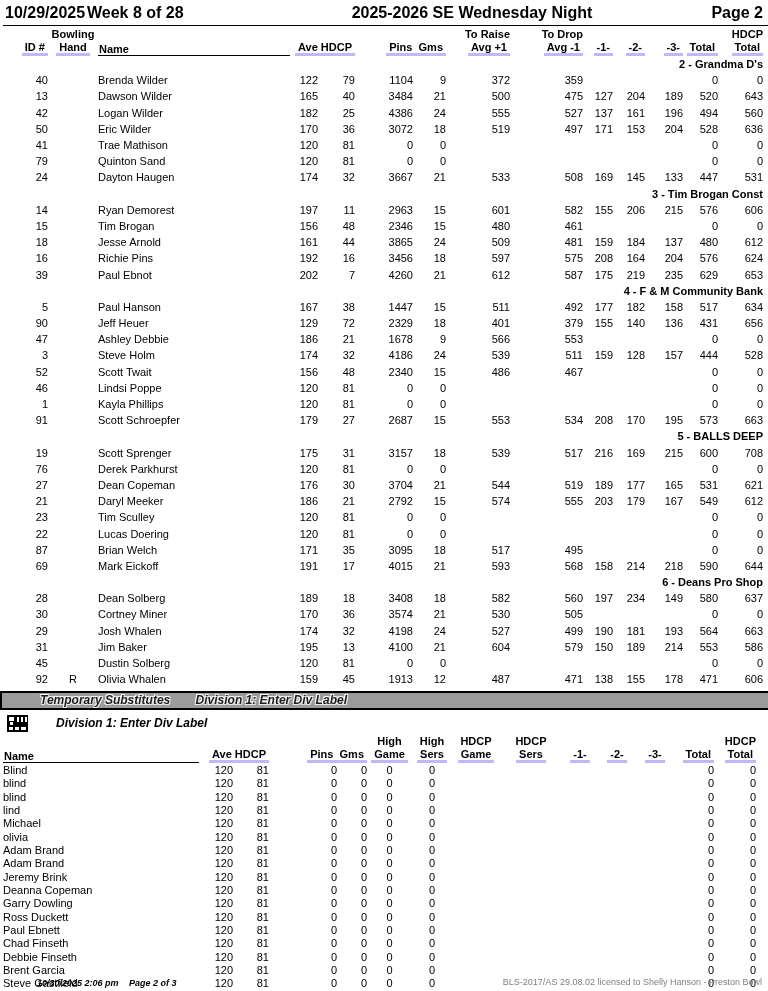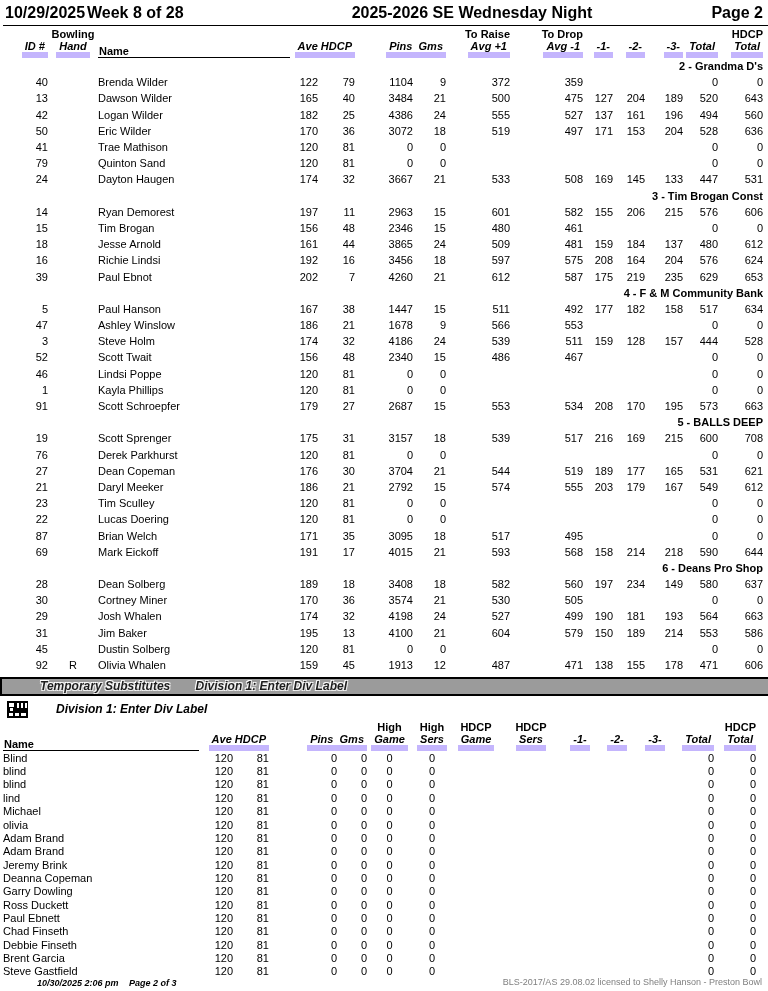--- a/index.html
+++ b/index.html
@@ -29,21 +29,21 @@
   table.subs{width:753px;}
   td{padding:0;white-space:nowrap;overflow:hidden;}
   table.main tbody td{height:16.2px;}
   table.subs tbody td{height:13.35px;}
   thead td{font-weight:bold;}
   tr.h1 td{height:13px;vertical-align:bottom;}
   tr.h2 td{height:16px;vertical-align:bottom;}
   .l{text-align:left;}
   .r{text-align:right;}
   .c{text-align:center;}
-  .u{display:inline-block;border-bottom:6px solid #c4b5fd;padding:0 3px;white-space:pre;font-style:italic;}
+  .u{display:inline-block;border-bottom:3px solid #c4b5fd;padding:0 3px;white-space:pre;}
   .ub{display:block;border-bottom:1px solid #000;padding-left:1px;white-space:pre;}
   td.team{font-weight:bold;text-align:right;}
 
   
   .sub-bar{
     margin-top:4px;margin-left:-3px;width:764px;
     background:#9b9b9b;border:2px solid #000;
     height:15px;line-height:15px;
     font-weight:bold;font-style:italic;font-size:12px;color:#1d1d1d;
     text-shadow:1px 1px 0 #e8e8e8,-1px -1px 0 #fff,1px -1px 0 #f2f2f2,-1px 1px 0 #f2f2f2;
@@ -295,21 +295,21 @@
           <td class="r">481</td>
           <td class="r">159</td>
           <td class="r">184</td>
           <td class="r">137</td>
           <td class="r">480</td>
           <td class="r">612</td>
         </tr>
         <tr>
           <td class="r">16</td>
           <td class="c"></td>
-          <td class="l">Richie Lindsi</td>
+          <td class="l">Richie Pins</td>
           <td class="r">192</td>
           <td class="r">16</td>
           <td class="r">3456</td>
           <td class="r">18</td>
           <td class="r">597</td>
           <td class="r">575</td>
           <td class="r">208</td>
           <td class="r">164</td>
           <td class="r">204</td>
           <td class="r">576</td>
@@ -344,23 +344,39 @@
           <td class="r">15</td>
           <td class="r">511</td>
           <td class="r">492</td>
           <td class="r">177</td>
           <td class="r">182</td>
           <td class="r">158</td>
           <td class="r">517</td>
           <td class="r">634</td>
         </tr>
         <tr>
+          <td class="r">90</td>
+          <td class="c"></td>
+          <td class="l">Jeff Heuer</td>
+          <td class="r">129</td>
+          <td class="r">72</td>
+          <td class="r">2329</td>
+          <td class="r">18</td>
+          <td class="r">401</td>
+          <td class="r">379</td>
+          <td class="r">155</td>
+          <td class="r">140</td>
+          <td class="r">136</td>
+          <td class="r">431</td>
+          <td class="r">656</td>
+        </tr>
+        <tr>
           <td class="r">47</td>
           <td class="c"></td>
-          <td class="l">Ashley Winslow</td>
+          <td class="l">Ashley Debbie</td>
           <td class="r">186</td>
           <td class="r">21</td>
           <td class="r">1678</td>
           <td class="r">9</td>
           <td class="r">566</td>
           <td class="r">553</td>
           <td class="r"></td>
           <td class="r"></td>
           <td class="r"></td>
           <td class="r">0</td>

